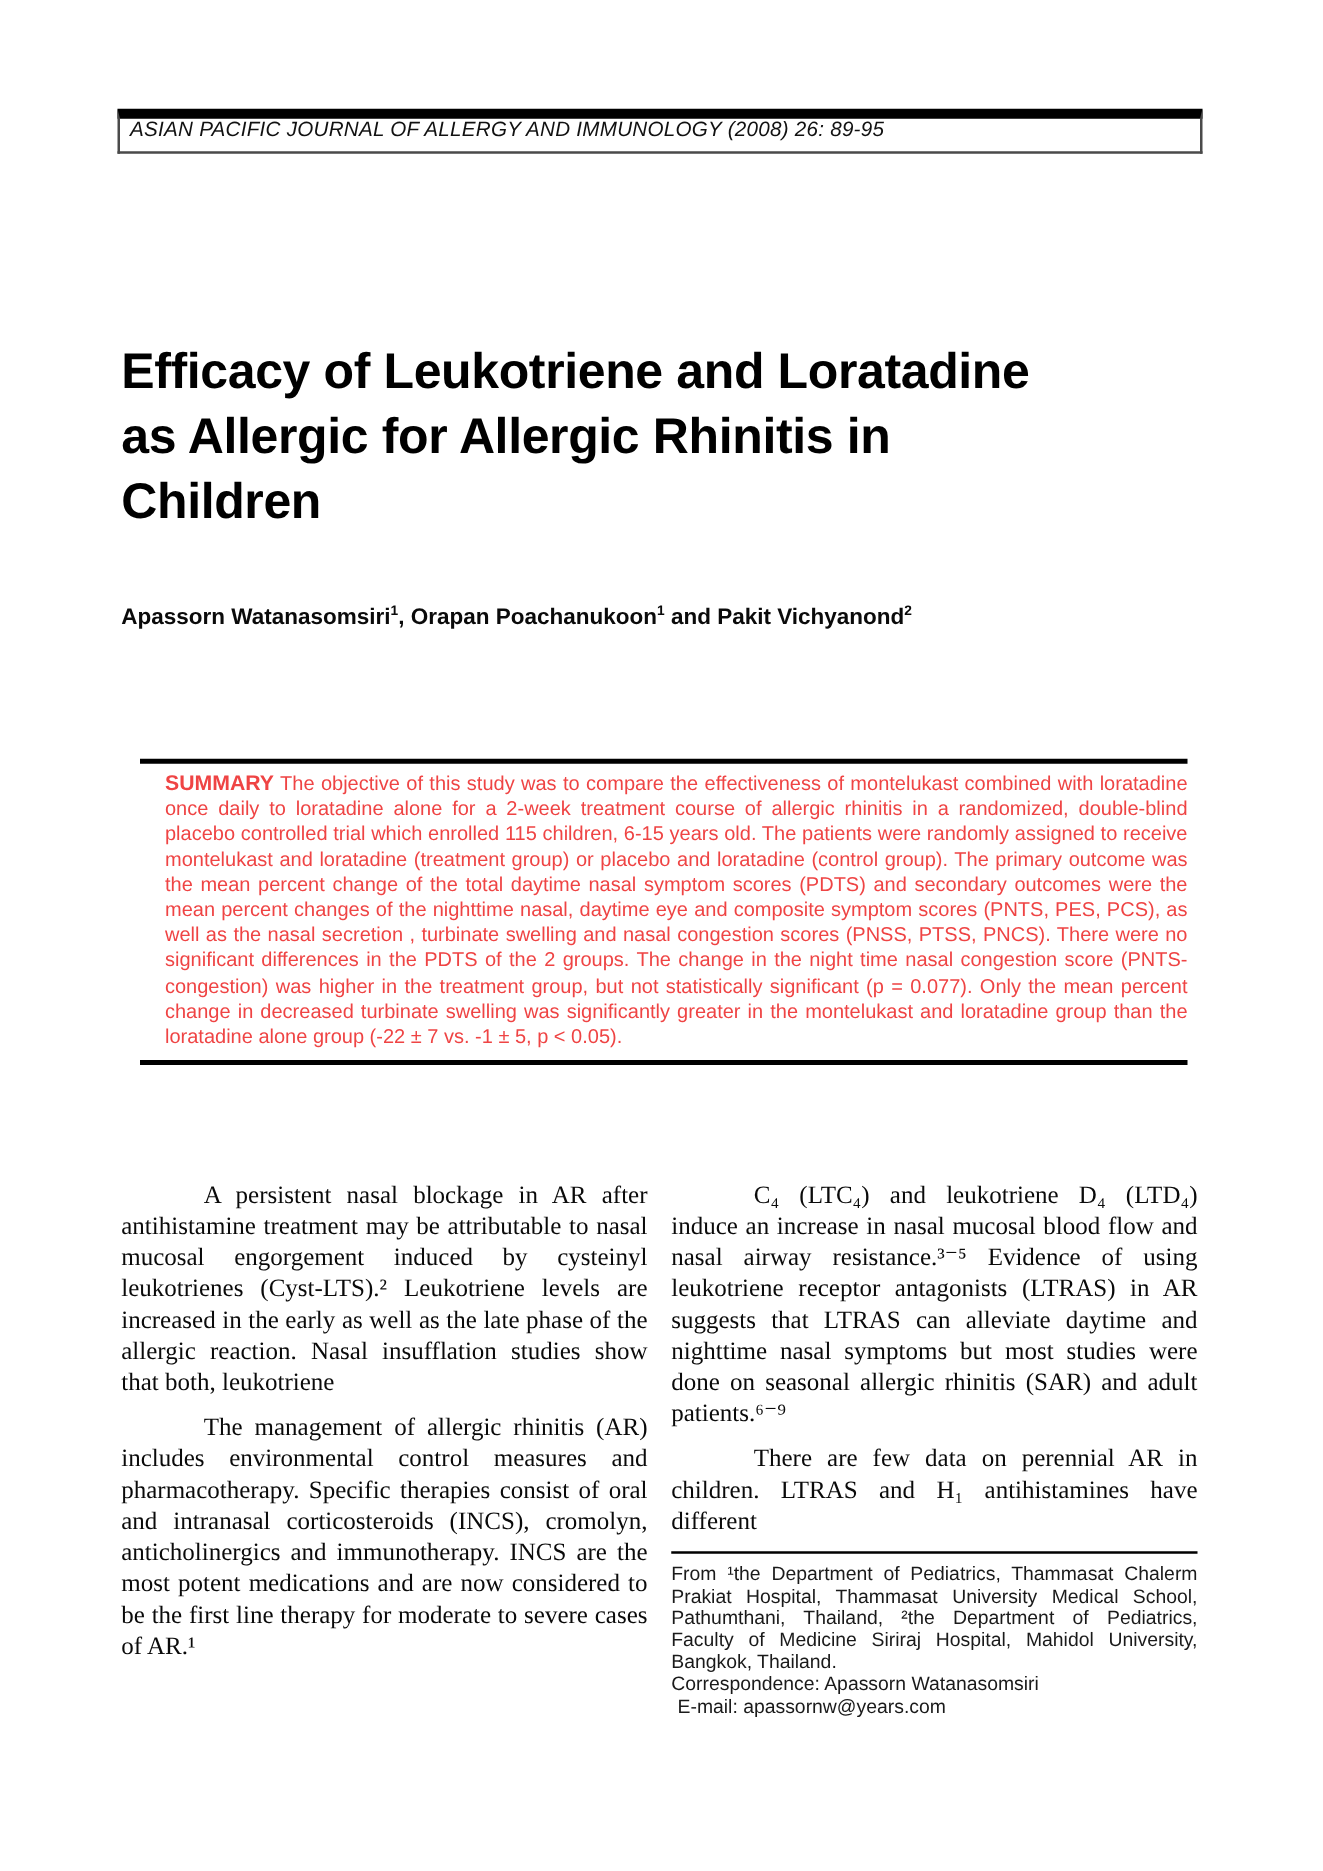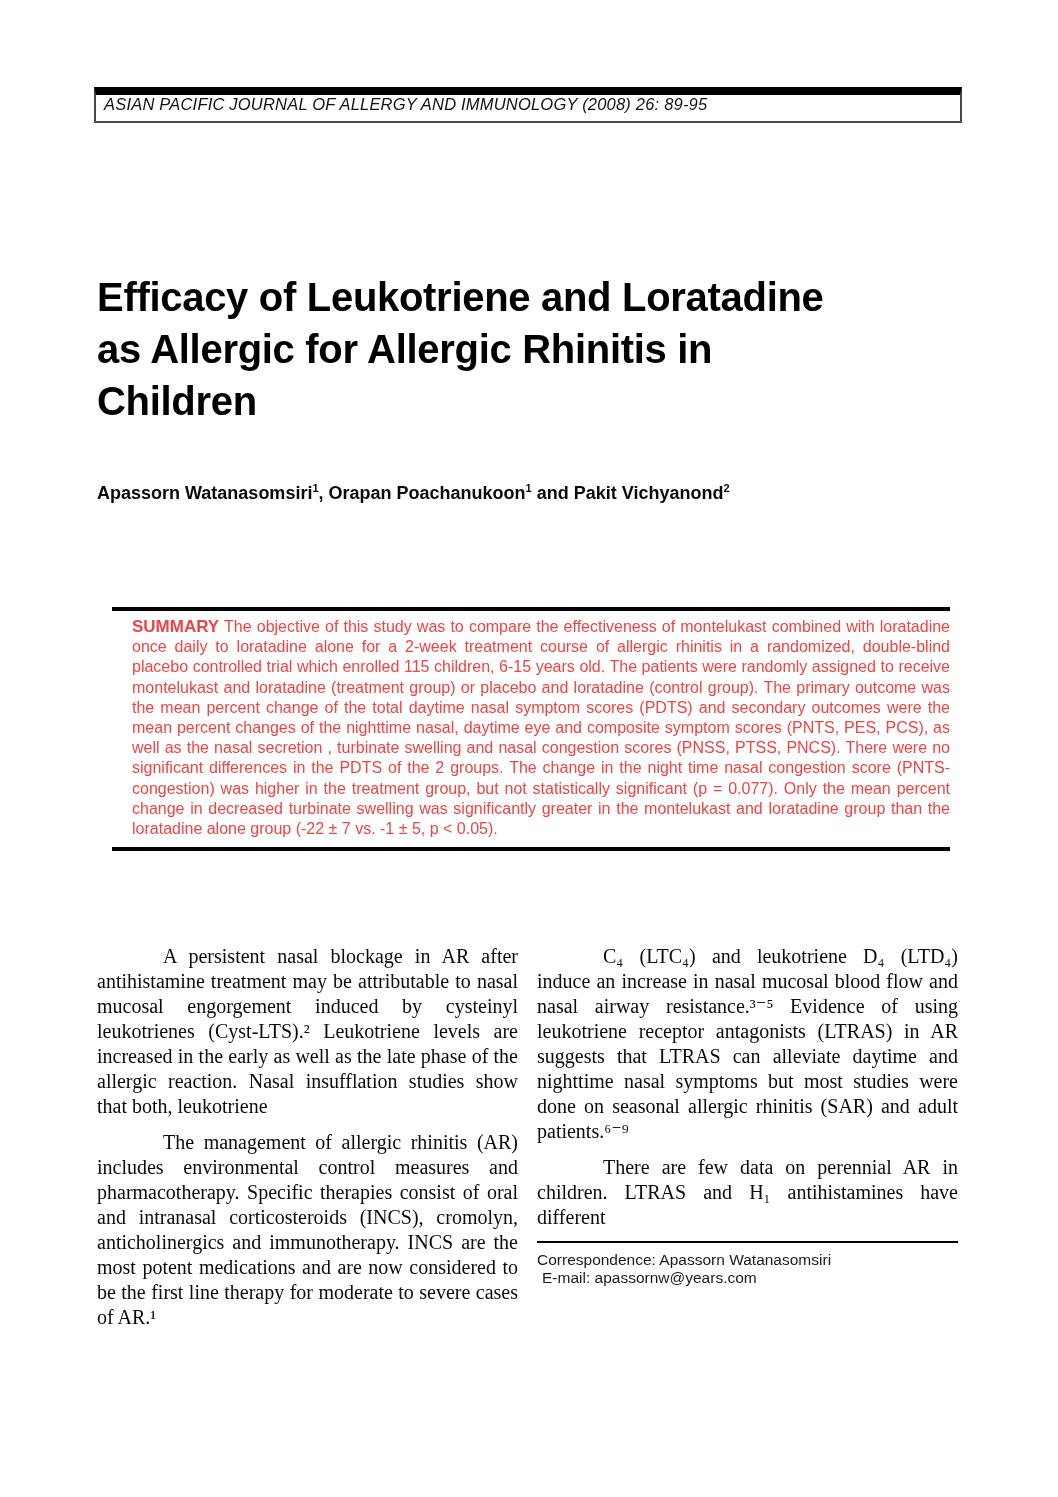--- a/index.html
+++ b/index.html
@@ -137,18 +137,19 @@
     <p class="body-par">A persistent nasal blockage in AR after antihistamine treatment may be attributable to nasal mucosal engorgement induced by cysteinyl leukotrienes (Cyst-LTS).²  Leukotriene levels are increased in the early as well as the late phase of the allergic reaction. Nasal insufflation studies show that both, leukotriene</p>
     <p class="body-par">The management of allergic rhinitis (AR) includes environmental control measures and pharmacotherapy. Specific therapies consist of oral and intranasal corticosteroids (INCS), cromolyn, anticholinergics and immunotherapy. INCS are the most potent medications and are now considered to be the first line therapy for moderate to severe cases of AR.¹</p>
   </div>
 
   <div class="col col-right">
     <p class="body-par">C₄ (LTC₄) and leukotriene D₄ (LTD₄) induce an increase in nasal mucosal blood flow and nasal airway resistance.³⁻⁵  Evidence of using leukotriene receptor antagonists (LTRAS) in AR suggests that LTRAS can alleviate daytime and nighttime nasal symptoms but most studies were done on seasonal allergic rhinitis (SAR) and adult patients.⁶⁻⁹</p>
     <p class="body-par">There are few data on perennial AR in children.  LTRAS and H₁ antihistamines have different</p>
 
     <div class="footnote">
       <div class="footnote-rule"></div>
+      <p class="footnote-par">From ¹the Department of Pediatrics, Thammasat Chalerm Prakiat Hospital, Thammasat University Medical School, Pathumthani, Thailand, ²the Department of Pediatrics, Faculty of Medicine Siriraj Hospital, Mahidol University, Bangkok, Thailand.</p>
       <div class="footnote-line">Correspondence: Apassorn Watanasomsiri</div>
       <div class="footnote-line footnote-email">E-mail: apassornw@years.com</div>
     </div>
   </div>
 
 </div>
 
 </body></html>

